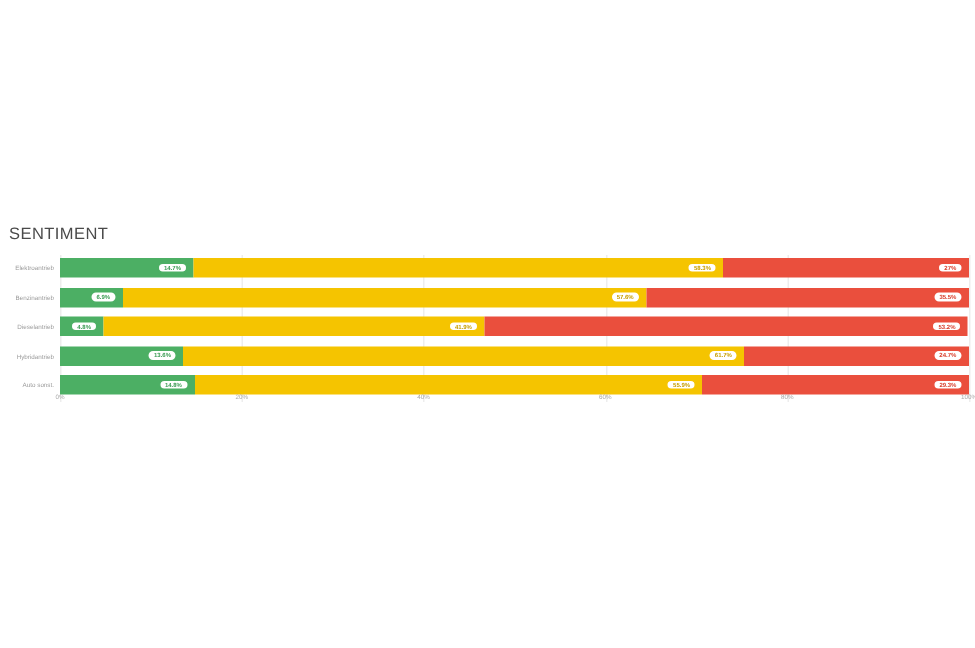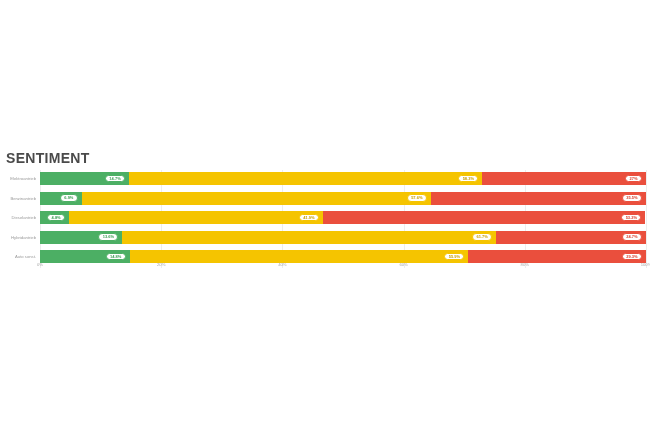--- a/index.html
+++ b/index.html
@@ -20,22 +20,22 @@
     left: 0;
     top: 0;
     width: 650px;
     height: 432px;
   }
 
   #chart-title {
     position: absolute;
     left: 6px;
     top: 150px;
-    font-size: 14px;
-    font-weight: bold;
+    font-size: 11px;
+    font-weight: normal;
     letter-spacing: 0.3px;
     color: #4a4a4a;
     text-transform: uppercase;
     white-space: nowrap;
   }
 
   
   #plot-area {
     position: absolute;
     left: 0px;

